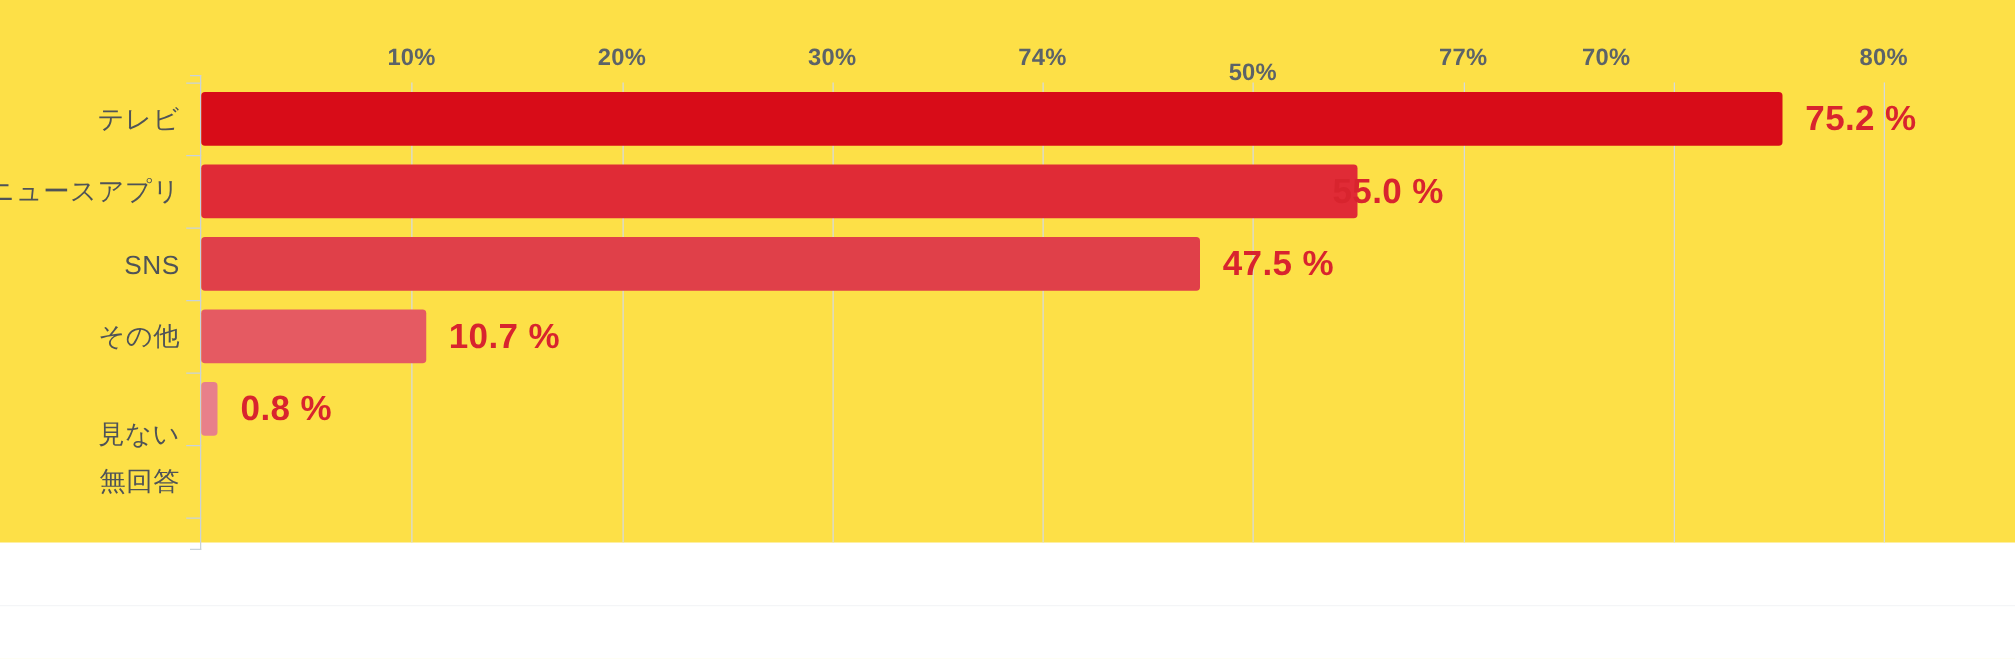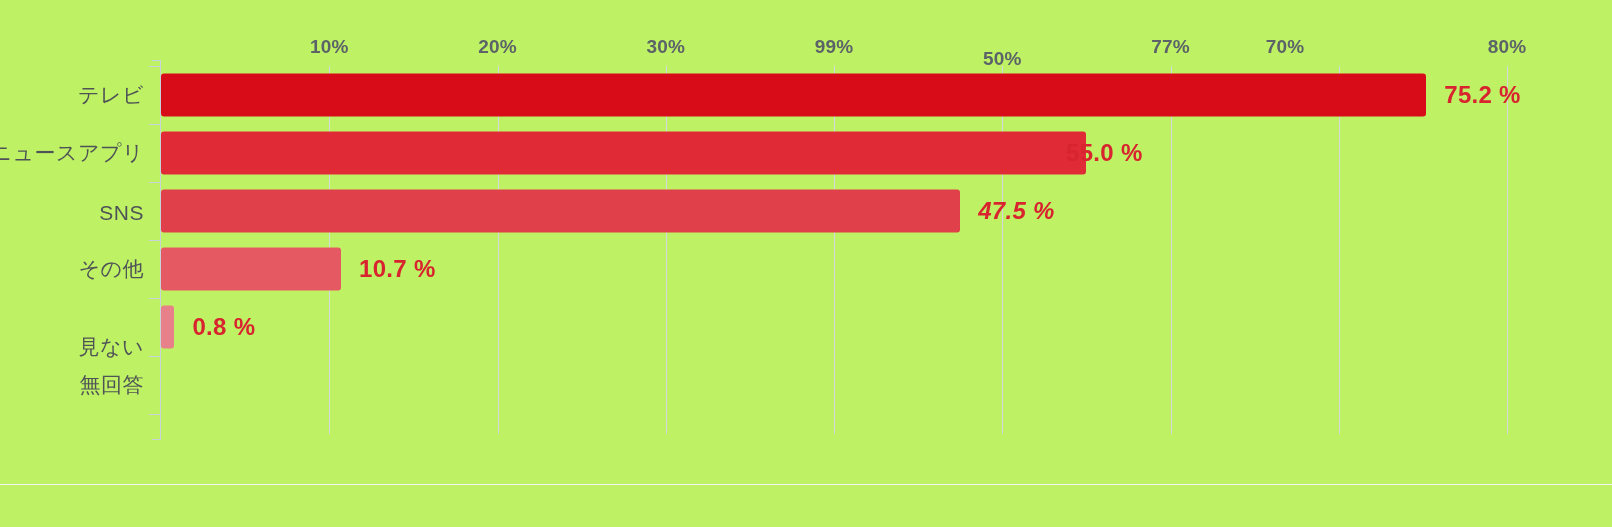--- a/index.html
+++ b/index.html
@@ -12,22 +12,22 @@
     height: 527px;
     font-family: "Liberation Sans", "DejaVu Sans", sans-serif;
     overflow: hidden;
     position: relative;
   }
 
   #chart-root {
     position: absolute;
     left: 0; top: 0;
     width: 1612px;
-    height: 527px;
-    background: #bef264;
+    height: 434px;
+    background: #fde047;
   }
 
   
 
   #plot-area {
     position: absolute;
     left: 161px;
     top: 66px;
     width: 1346px;   
     height: 368px;
@@ -98,21 +98,21 @@
   .bar {
     position: absolute;
     height: 43px;
     border-radius: 3px;
     transform: translateY(-50%);
   }
 
   
   .value-label {
     position: absolute;
-    font-size: 24px;
+    font-size: 28px;
     font-weight: bold;
     color: #d8242e;
     white-space: nowrap;
     transform: translateY(-50%);
     letter-spacing: 0.3px;
   }
 
   
   #bottom-divider {
     position: absolute;
@@ -125,21 +125,21 @@
 </style>
 </head>
 <body>
 
 <div id="chart-root">
 
   <div id="x-tick-labels">
     <span class="x-tick-label" style="left: 329.25px;">10%</span>
     <span class="x-tick-label" style="left: 497.5px;">20%</span>
     <span class="x-tick-label" style="left: 665.75px;">30%</span>
-    <span class="x-tick-label" style="left: 834px;">99%</span>
+    <span class="x-tick-label" style="left: 834px;">74%</span>
     <span class="x-tick-label" style="left: 1002.25px; margin-top: 12px;">50%</span>
     <span class="x-tick-label" style="left: 1170.5px;">77%</span>
     <span class="x-tick-label" style="left: 1285px;">70%</span>
     <span class="x-tick-label" style="left: 1507px;">80%</span>
   </div>
 
   <div id="plot-area">
     <div class="gridline" style="left: 168.25px;"></div>
     <div class="gridline" style="left: 336.5px;"></div>
     <div class="gridline" style="left: 504.75px;"></div>
@@ -173,21 +173,21 @@
 
     <div>
       <span class="cat-label" style="top: 153px;">ニュースアプリ</span>
       <div class="bar" style="top: 153px; left: 161px; width: 925.375px; height: 43px; background: rgb(224, 43, 54);"></div>
       <span class="value-label" style="top: 153px; left: 1066px;">55.0 %</span>
     </div>
 
     <div>
       <span class="cat-label" style="top: 213px;">SNS</span>
       <div class="bar" style="top: 211px; left: 161px; width: 799.188px; height: 43px; background: rgb(224, 64, 73);"></div>
-      <span class="value-label" style="top: 211px; left: 978.188px; font-style: italic;">47.5 %</span>
+      <span class="value-label" style="top: 211px; left: 978.188px;">47.5 %</span>
     </div>
 
     <div>
       <span class="cat-label" style="top: 269px;">その他</span>
       <div class="bar" style="top: 269px; left: 161px; width: 180.027px; height: 43px; background: rgb(229, 90, 98);"></div>
       <span class="value-label" style="top: 269px; left: 359.027px;">10.7 %</span>
     </div>
 
     <div>
       <span class="cat-label" style="top: 327px; margin-top: 20px;">見ない</span>

